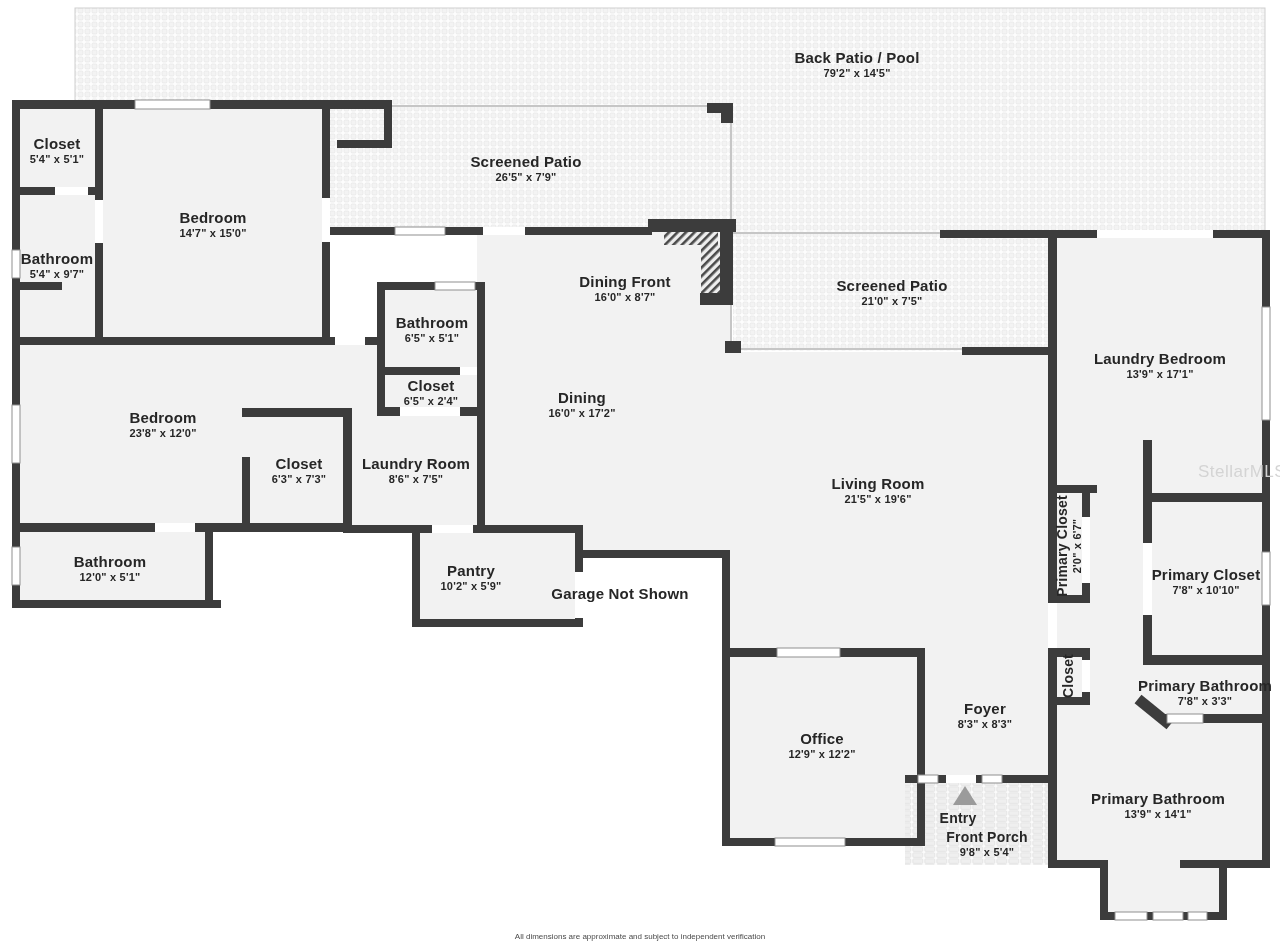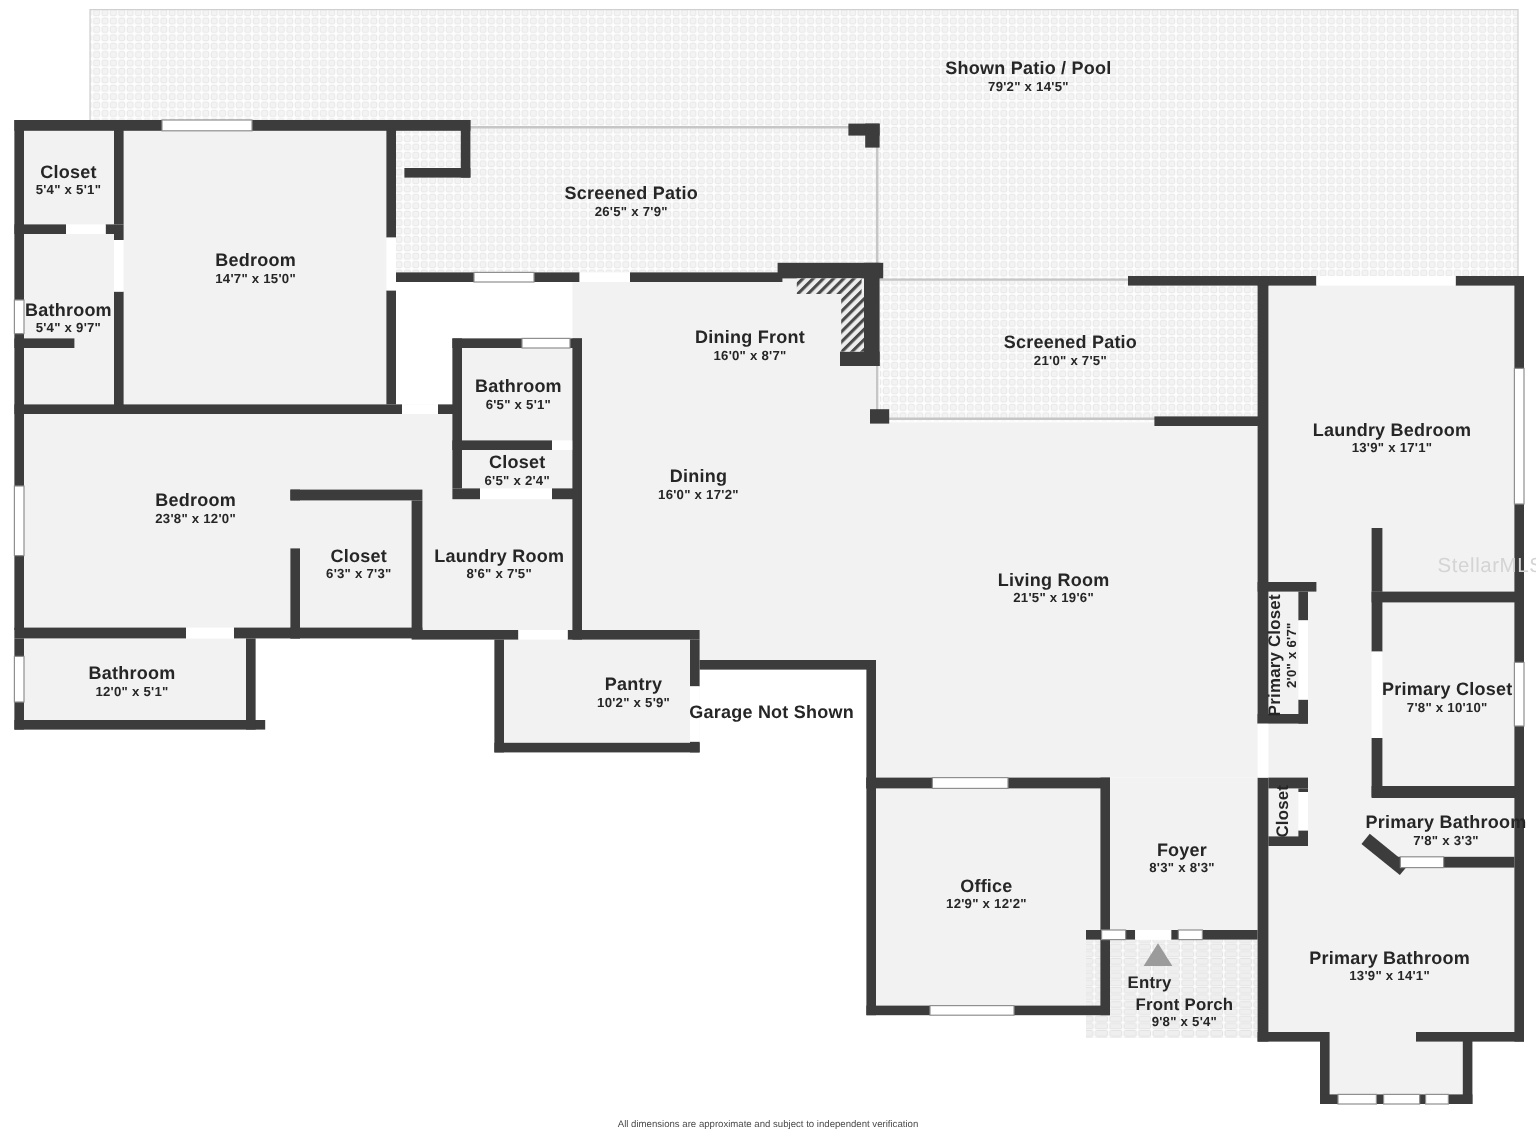--- a/index.html
+++ b/index.html
@@ -220,21 +220,21 @@
     <rect x="1048" y="603" width="9" height="45"></rect>
     <rect x="1082" y="660" width="8" height="32"></rect>
     <rect x="1143" y="543" width="9" height="72"></rect>
     <rect x="946" y="775" width="30" height="8"></rect>
   </g>
 
   <polygon points="965,786 953,805 977,805" fill="#9b9b9b"></polygon>
 </svg>
 
 <div class="rl" style="left:857px;top:49px">
-  <div class="n">Shown Patio / Pool</div>
+  <div class="n">Back Patio / Pool</div>
   <div class="d">79'2" x 14'5"</div>
 </div>
 <div class="rl" style="left:526px;top:153px">
   <div class="n">Screened Patio</div>
   <div class="d">26'5" x 7'9"</div>
 </div>
 <div class="rl" style="left:57px;top:135px">
   <div class="n">Closet</div>
   <div class="d">5'4" x 5'1"</div>
 </div>
@@ -291,25 +291,25 @@
   <div class="d">2'0" x 6'7"</div>
 </div>
 <div class="rl" style="left:1206px;top:566px">
   <div class="n">Primary Closet</div>
   <div class="d">7'8" x 10'10"</div>
 </div>
 <div class="rl" style="left:110px;top:553px">
   <div class="n">Bathroom</div>
   <div class="d">12'0" x 5'1"</div>
 </div>
-<div class="rl" style="left:528px;top:562px">
+<div class="rl" style="left:471px;top:562px">
   <div class="n">Pantry</div>
   <div class="d">10'2" x 5'9"</div>
 </div>
-<div class="rl" style="left:643px;top:585px">
+<div class="rl" style="left:620px;top:585px">
   <div class="n">Garage Not Shown</div>
 </div>
 <div class="rl vert small" style="left:1068px;top:676px">
   <div class="n">Closet</div>
 </div>
 <div class="rl" style="left:1205px;top:677px">
   <div class="n">Primary Bathroom</div>
   <div class="d">7'8" x 3'3"</div>
 </div>
 <div class="rl" style="left:985px;top:700px">

